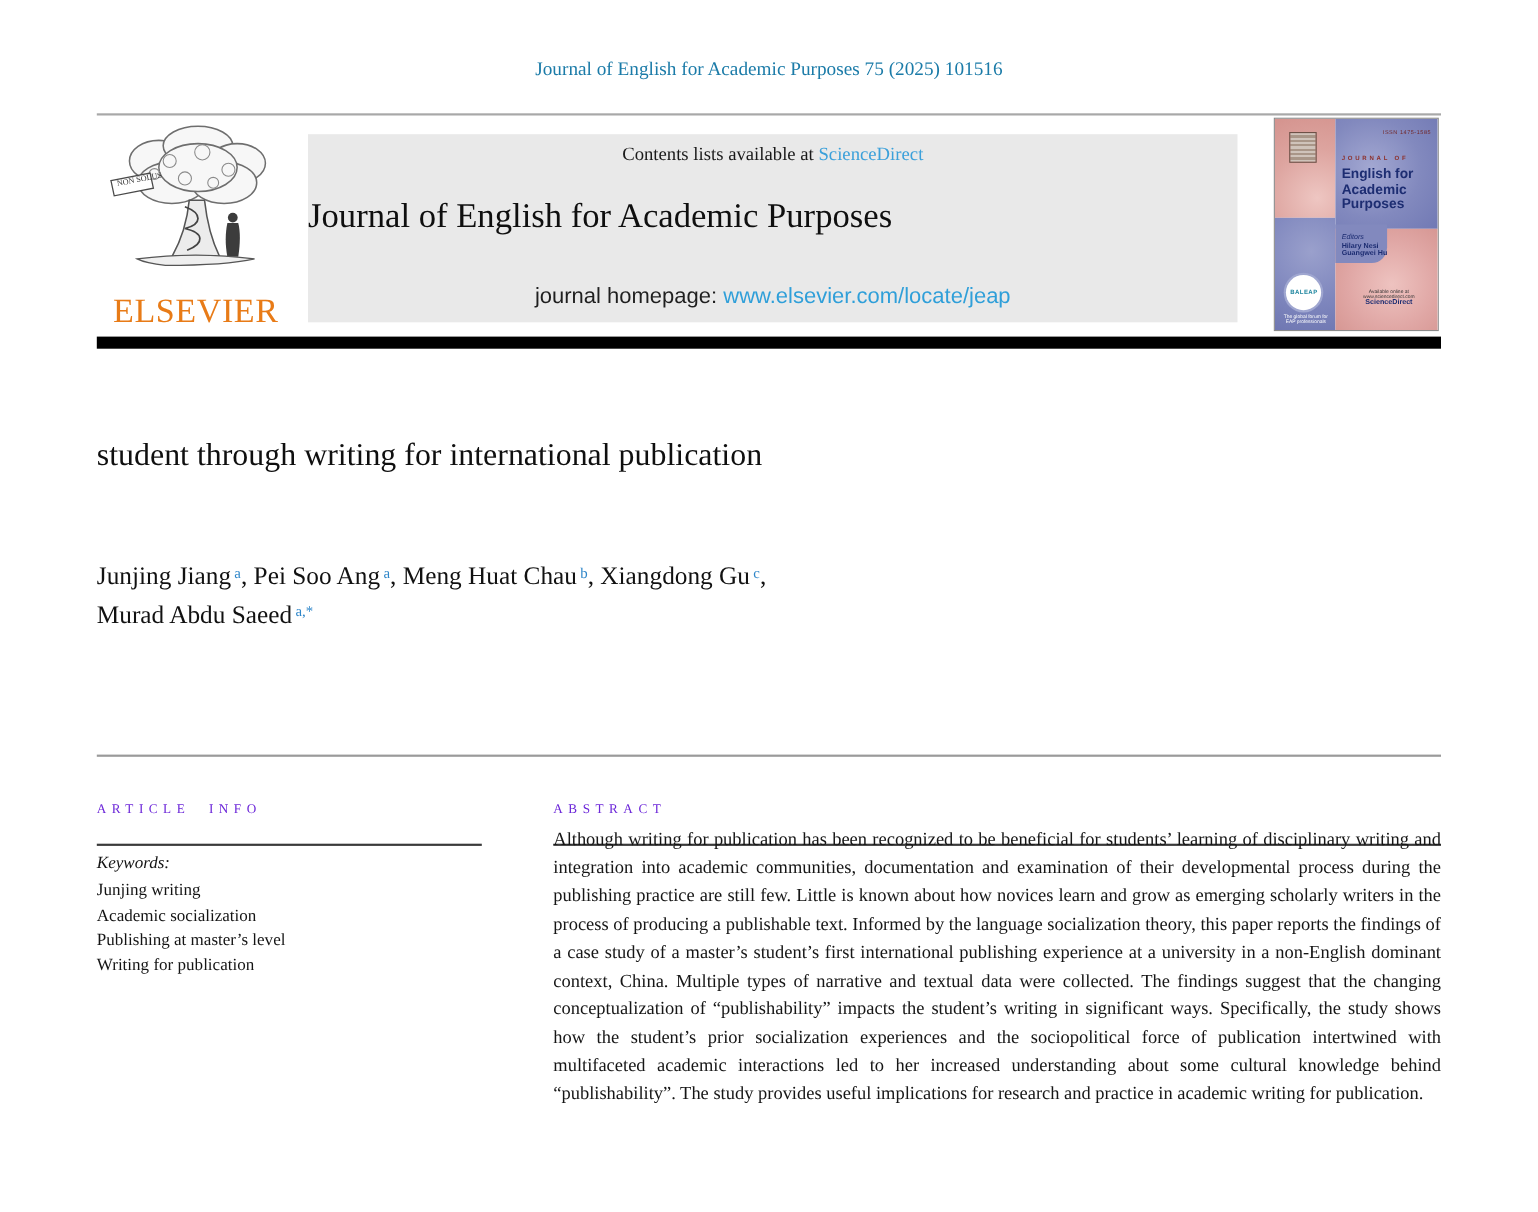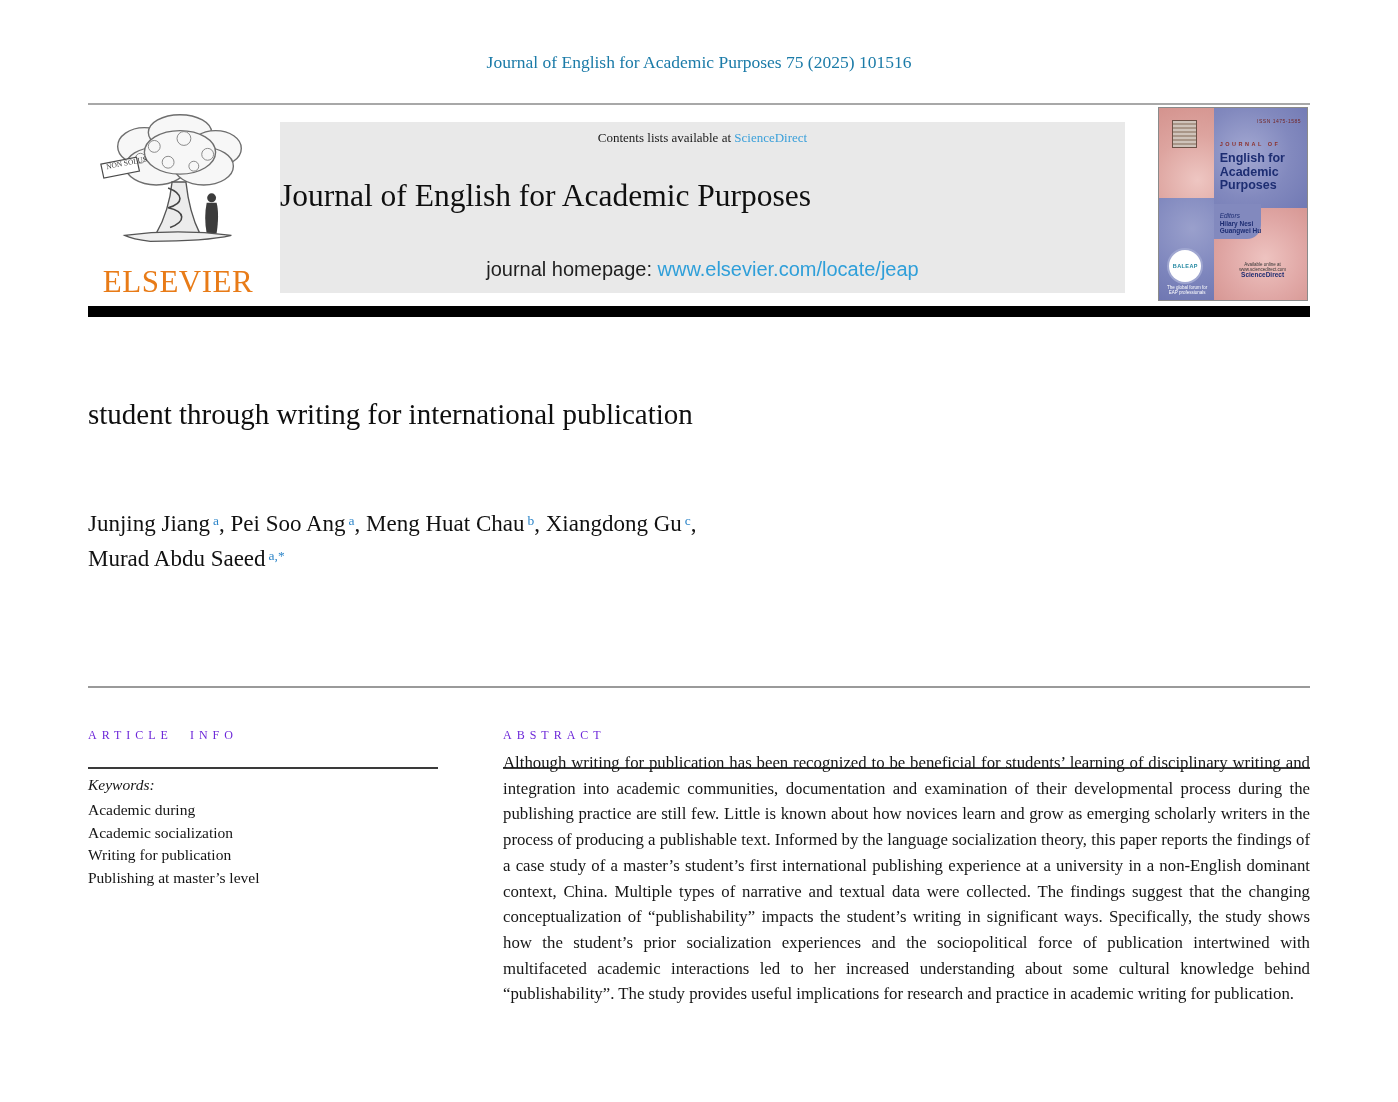--- a/index.html
+++ b/index.html
@@ -16,21 +16,21 @@
   .rule-mid{position:absolute;top:686px;left:88px;width:1222px;height:2px;background:#9a9a9a;}
   .rule-under{position:absolute;top:767px;height:1.5px;background:#3a3a3a;}
   .rule-under.left{left:88px;width:350px;}
   .rule-under.right{left:503px;width:807px;}
   .bottom-line{position:absolute;top:1098px;left:95px;width:1293px;height:4px;background:#1f1f1f;}
 
   
   .logo-block{position:absolute;left:88px;top:106px;width:180px;height:196px;text-align:center;}
   .elsevier-word{margin-top:2px;font-size:31px;letter-spacing:.5px;color:#e87b17;}
   .graybox{position:absolute;left:280px;top:122px;width:845px;height:171px;background:#e9e9e9;}
-  .contents-line{position:absolute;top:8px;left:0;width:100%;text-align:center;font-size:13px;color:#1a1a1a;}
+  .contents-line{position:absolute;top:8px;left:0;width:100%;text-align:center;font-size:17px;color:#1a1a1a;}
   .sd-link{color:#3ba0da;text-decoration:none;cursor:pointer;}
   .journal-title{position:absolute;top:56px;left:0;width:100%;text-align:left;font-size:31.5px;color:#0f0f0f;}
   .homepage-line{position:absolute;bottom:12px;left:0;width:100%;text-align:center;
                  font-family:"Liberation Sans","DejaVu Sans",sans-serif;font-size:20px;color:#1f1f1f;}
   .hp-link{color:#2f9fd9;text-decoration:none;cursor:pointer;}
 
   
   .cover{position:absolute;left:1159px;top:108px;width:148px;height:192px;overflow:hidden;
          font-family:"Liberation Sans","DejaVu Sans",sans-serif;outline:1px solid #8a8a8a;}
   .cov-tl{position:absolute;left:0;top:0;width:37%;height:47%;
@@ -174,23 +174,23 @@
 
   <div class="rule-mid"></div>
 
   <h2 class="sec-heading left">ARTICLE INFO</h2>
   <h2 class="sec-heading right">ABSTRACT</h2>
   <div class="rule-under left"></div>
   <div class="rule-under right"></div>
 
   <div class="kw-label">Keywords:</div>
   <div class="kw-list">
-      <div>Academic during</div>
+      <div>Junjing writing</div>
       <div>Academic socialization</div>
+      <div>Publishing at master’s level</div>
       <div>Writing for publication</div>
-      <div>Publishing at master’s level</div>
     </div>
 
   <p class="abstract">Although writing for publication has been recognized to be beneficial for students’ learning of disciplinary writing and integration into academic communities, documentation and examination of their developmental process during the publishing practice are still few. Little is known about how novices learn and grow as emerging scholarly writers in the process of producing a publishable text. Informed by the language socialization theory, this paper reports the findings of a case study of a master’s student’s first international publishing experience at a university in a non-English dominant context, China. Multiple types of narrative and textual data were collected. The findings suggest that the changing conceptualization of “publishability” impacts the student’s writing in significant ways. Specifically, the study shows how the student’s prior socialization experiences and the sociopolitical force of publication intertwined with multifaceted academic interactions led to her increased understanding about some cultural knowledge behind “publishability”. The study provides useful implications for research and practice in academic writing for publication.</p>
 
   <div class="bottom-line"></div>
 
 </div>
 
 </body></html>

